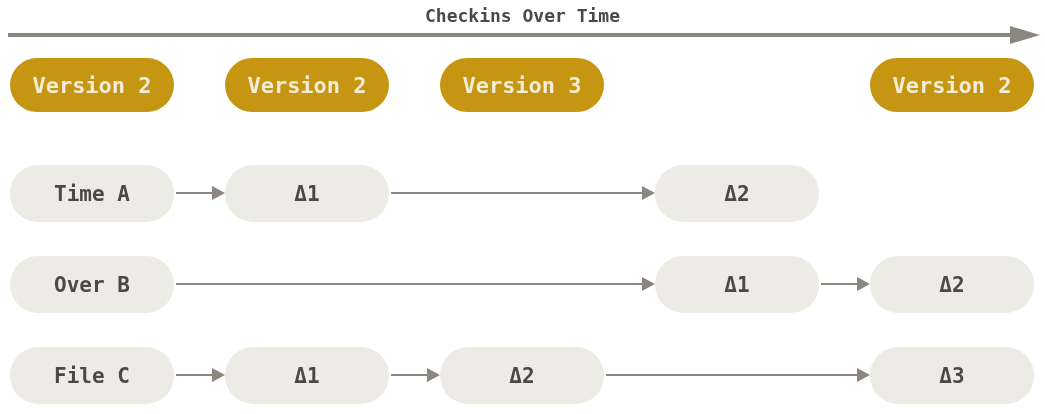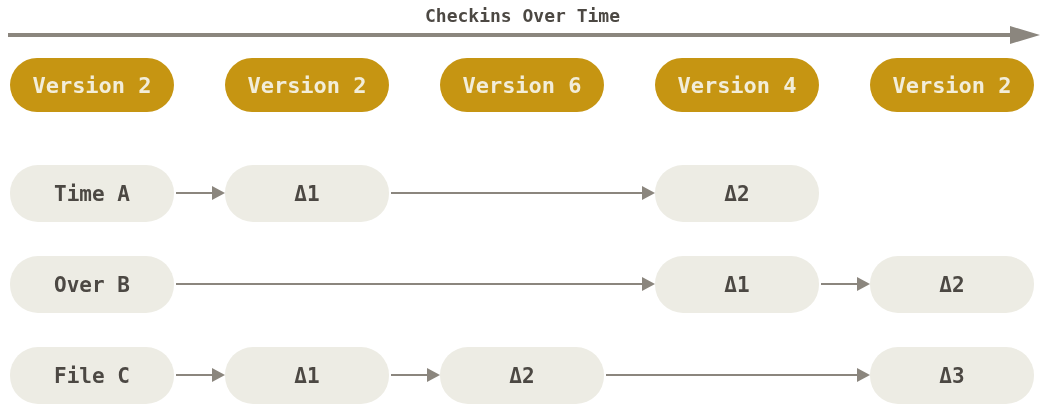--- a/index.html
+++ b/index.html
@@ -71,22 +71,21 @@
 
   <div class="title">Checkins Over Time</div>
 
   <div>
     <div class="timeline-shaft"></div>
     <div class="timeline-head"></div>
   </div>
 
   <div class="node pill c1">Version 2</div>
   <div class="node pill c2">Version 2</div>
-  <div class="node pill c3">Version 6</div>
-  <div class="node pill c4">Version 4</div>
+  <div class="node pill c3">Version 3</div>
   <div class="node pill c5">Version 2</div>
 
   <div class="node file rowA c1">Time A</div>
   <div class="arrow yA" style="left:176px;width:49px;">
     <div class="shaft"></div>
     <div class="head"></div>
   </div>
   <div class="node file rowA c2">Δ1</div>
   <div class="arrow yA" style="left:391px;width:264px;">
     <div class="shaft"></div>

